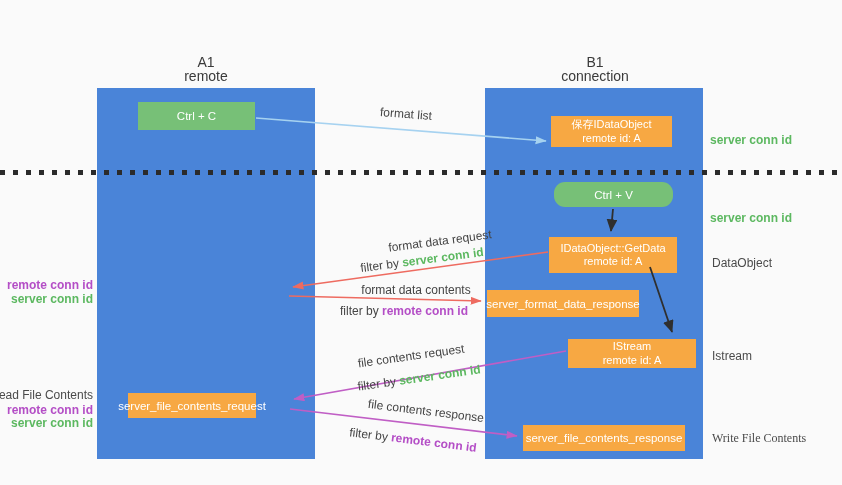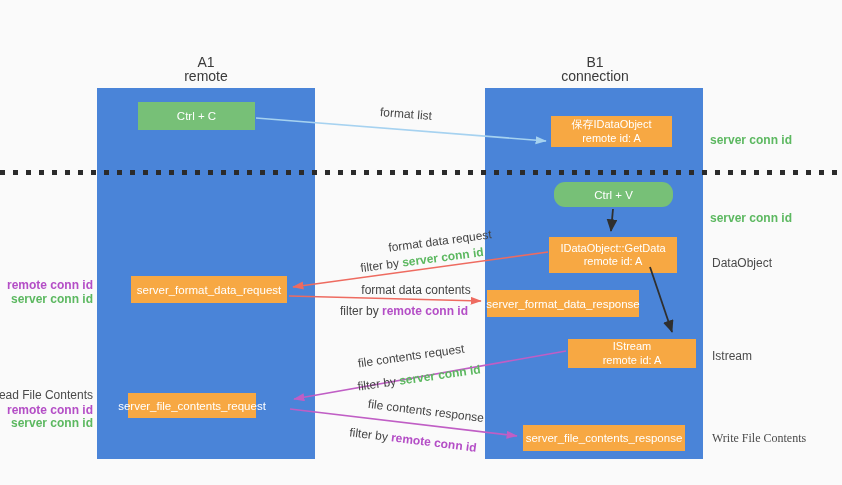--- a/index.html
+++ b/index.html
@@ -75,23 +75,20 @@
 
   <div class="abs node green" style="left:554px;top:182px;width:119px;height:25px;border-radius:11px;">
     <div class="single">Ctrl + V</div>
   </div>
 
   <div class="abs node orange" style="left:549px;top:237px;width:128px;height:36px;">
     <div class="ln">IDataObject::GetData</div>
     <div class="ln">remote id: A</div>
   </div>
 
-  <div class="abs node orange" style="left:131px;top:276px;width:156px;height:27px;">
-    <div class="single">server_format_data_request</div>
-  </div>
 
   <div class="abs node orange" style="left:487px;top:290px;width:152px;height:27px;">
     <div class="single">server_format_data_response</div>
   </div>
 
   <div class="abs node orange" style="left:568px;top:339px;width:128px;height:29px;">
     <div class="ln">IStream</div>
     <div class="ln">remote id: A</div>
   </div>
 

